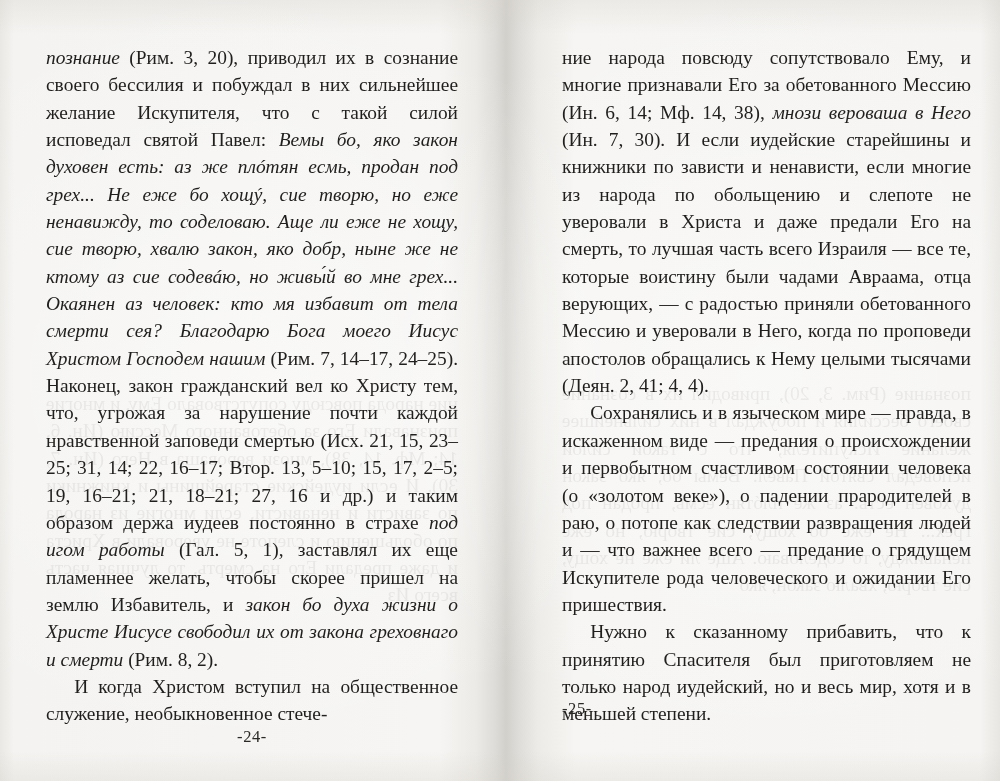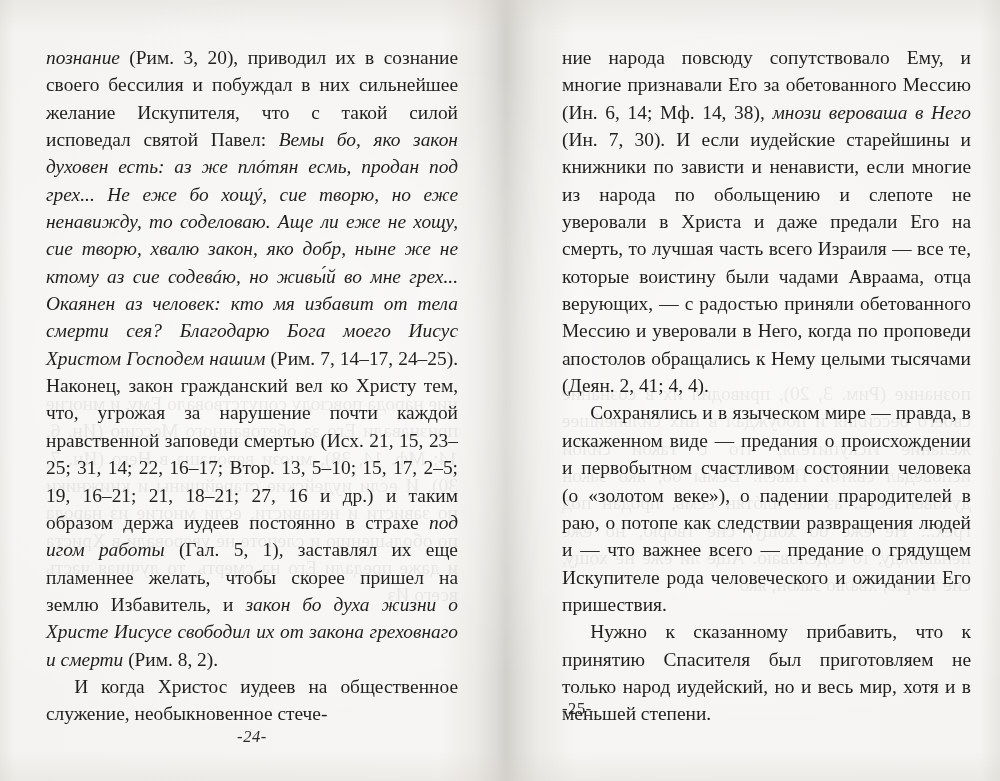--- a/index.html
+++ b/index.html
@@ -60,21 +60,21 @@
   .col p.indent { text-indent:1.45em; }
   .col i, .col em { }
 
   .folio {
     position:absolute;
     font-size:16.5px;
     letter-spacing:.6px;
     color:#2a2926;
     white-space:nowrap;
   }
-  .page.left  .folio { left:46px; width:412px; text-align:center; top:727px;font-style:italic; }
+  .page.left  .folio { left:46px; width:412px; text-align:center; top:727px; }
   .page.right .folio { left:42px; width:409px; top:699px; }
 
   
   .bleed {
     position:absolute;
     color:rgba(90,86,80,.085);
     font-size:19.4px;
     line-height:27.35px;
     text-align:justify;
     pointer-events:none;
@@ -87,21 +87,21 @@
 </style>
 </head>
 <body>
 
 <div id="spread">
 
   <div class="page left">
     <div class="bleed" aria-hidden="true">ние народа повсюду сопутствовало Ему, и многие признавали Его за обетованного Мессию (Ин. 6, 14; Мф. 14, 38), мнози вероваша в Него (Ин. 7, 30). И если иудейские старейшины и книжники по зависти и ненависти, если многие из народа по обольщению и слепоте не уверовали в Христа и даже предали Его на смерть, то лучшая часть всего Из</div>
     <div class="col">
         <p><i>познание</i><span> (Рим. 3, 20), приводил их в сознание своего бессилия и побуждал в них сильнейшее желание Искупителя, что с такой силой исповедал святой Павел: </span><i>Вемы бо, яко закон духовен есть: аз же плóтян есмь, продан под грех... Не еже бо хощý, сие творю, но еже ненавижду, то соделоваю. Аще ли еже не хощу, сие творю, хвалю закон, яко добр, ныне же не ктому аз сие содевáю, но живы́й во мне грех... Окаянен аз человек: кто мя избавит от тела смерти сея? Благодарю Бога моего Иисус Христом Господем нашим</i><span> (Рим. 7, 14–17, 24–25). Наконец, закон гражданский вел ко Христу тем, что, угрожая за нарушение почти каждой нравственной заповеди смертью (Исх. 21, 15, 23–25; 31, 14; 22, 16–17; Втор. 13, 5–10; 15, 17, 2–5; 19, 16–21; 21, 18–21; 27, 16 и др.) и таким образом держа иудеев постоянно в страхе </span><i>под игом работы</i><span> (Гал. 5, 1), заставлял их еще пламеннее желать, чтобы скорее пришел на землю Избавитель, и </span><i>закон бо духа жизни о Христе Иисусе свободил их от закона греховнаго и смерти</i><span> (Рим. 8, 2).</span></p>
-        <p class="indent"><span>И когда Христос иудеев на общественное служение, необыкновенное стече-</span></p>
+        <p class="indent"><span>И когда Христом вступил на общественное служение, необыкновенное стече-</span></p>
       </div>
     <div class="folio">-24-</div>
   </div>
 
   <div class="page right">
     <div class="bleed" aria-hidden="true">познание (Рим. 3, 20), приводил их в сознание своего бессилия и побуждал в них сильнейшее желание Искупителя, что с такой силой исповедал святой Павел: Вемы бо, яко закон духовен есть: аз же плóтян есмь, продан под грех... Не еже бо хощý, сие творю, но еже ненавижду, то соделоваю. Аще ли еже не хощу, сие творю, хвалю закон, яко </div>
     <div class="col">
         <p><span>ние народа повсюду сопутствовало Ему, и многие признавали Его за обетованного Мессию (Ин. 6, 14; Мф. 14, 38), </span><i>мнози вероваша в Него</i><span> (Ин. 7, 30). И если иудейские старейшины и книжники по зависти и ненависти, если многие из народа по обольщению и слепоте не уверовали в Христа и даже предали Его на смерть, то лучшая часть всего Израиля — все те, которые воистину были чадами Авраама, отца верующих, — с радостью приняли обетованного Мессию и уверовали в Него, когда по проповеди апостолов обращались к Нему целыми тысячами (Деян. 2, 41; 4, 4).</span></p>
         <p class="indent"><span>Сохранялись и в языческом мире — правда, в искаженном виде — предания о происхождении и первобытном счастливом состоянии человека (о «золотом веке»), о падении прародителей в раю, о потопе как следствии развращения людей и — что важнее всего — предание о грядущем Искупителе рода человеческого и ожидании Его пришествия.</span></p>
         <p class="indent"><span>Нужно к сказанному прибавить, что к принятию Спасителя был приготовляем не только народ иудейский, но и весь мир, хотя и в меньшей степени.</span></p>

